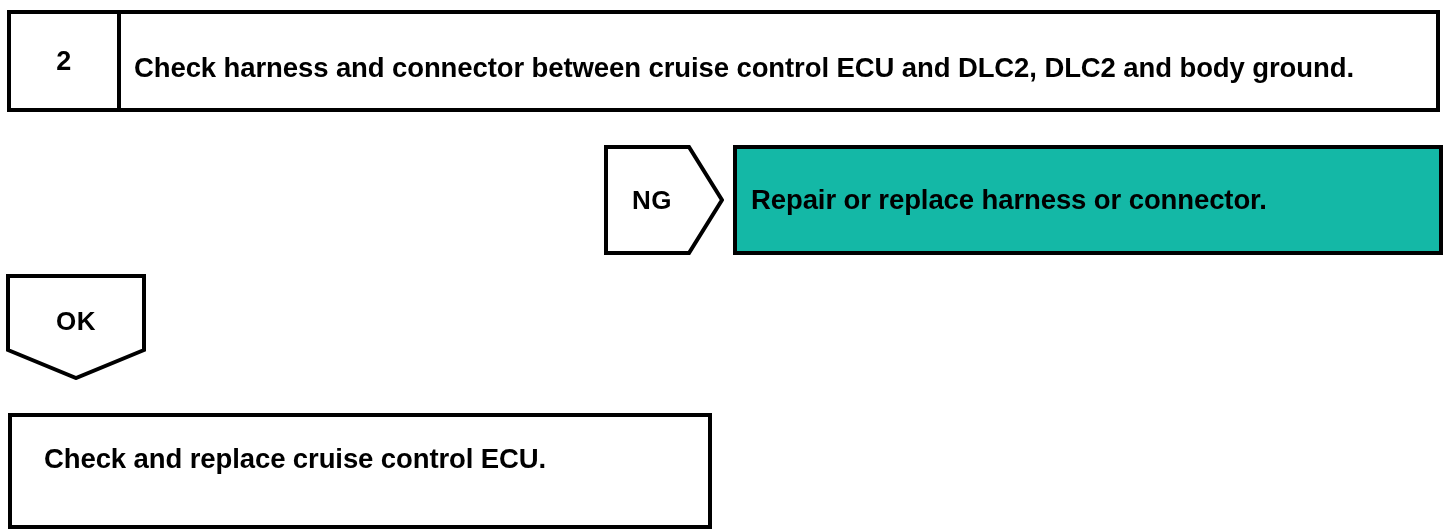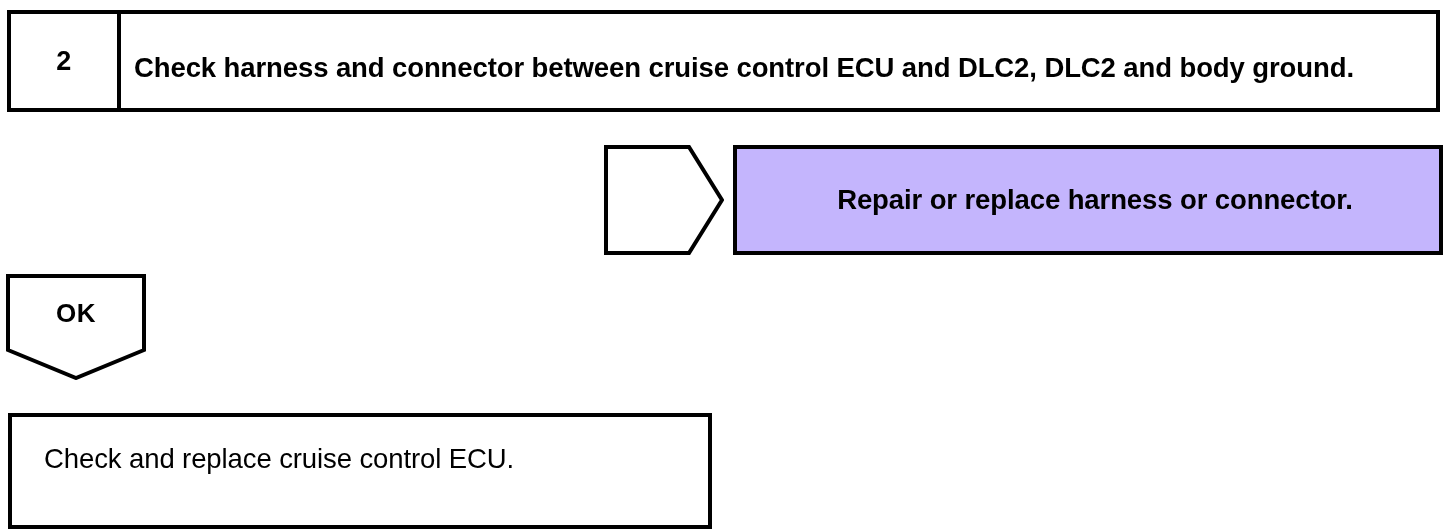--- a/index.html
+++ b/index.html
@@ -90,25 +90,24 @@
 
   
   .repair-box {
     position: absolute;
     left: 733px;
     top: 145px;
     width: 710px;
     height: 110px;
     border: 4px solid #000;
     box-sizing: border-box;
-    background: #c4b5fd;
+    background: #14b8a6;
     display: flex;
     align-items: center;
     padding-left: 14px;
-    justify-content: center;
   }
   .repair-box span {
     font-size: 27.5px;
     font-weight: bold;
     letter-spacing: -0.1px;
   }
 
   
   .ok-arrow {
     position: absolute;
@@ -119,21 +118,21 @@
   }
   .ok-arrow svg {
     position: absolute;
     left: 0;
     top: 0;
     display: block;
   }
   .ok-label {
     position: absolute;
     left: 0;
-    top: 0;
+    top: 8px;
     width: 140px;
     height: 78px;
     display: flex;
     align-items: center;
     justify-content: center;
     font-size: 26px;
     font-weight: bold;
     letter-spacing: 0.5px;
   }
 
@@ -146,21 +145,21 @@
     height: 116px;
     border: 4px solid #000;
     box-sizing: border-box;
     background: #fff;
     display: flex;
     align-items: flex-start;
     padding: 26px 10px 0 32px;
   }
   .final-box span {
     font-size: 27.5px;
-    font-weight: normal;
+    font-weight: bold;
     letter-spacing: -0.1px;
   }
 </style>
 </head>
 <body>
 
 <div id="canvas">
 
   <div class="step-row">
     <div class="step-number-cell">
@@ -168,20 +167,21 @@
     </div>
     <div class="step-desc-cell">
       <span>Check harness and connector between cruise control ECU and DLC2, DLC2 and body ground.</span>
     </div>
   </div>
 
   <div class="ng-arrow">
     <svg width="120" height="110" viewBox="0 0 120 110">
       <polygon points="2,2 85,2 118,55 85,108 2,108" fill="#ffffff" stroke="#000000" stroke-width="4" stroke-linejoin="miter"></polygon>
     </svg>
+    <div class="ng-label">NG</div>
   </div>
 
   <div class="repair-box">
     <span>Repair or replace harness or connector.</span>
   </div>
 
   <div class="ok-arrow">
     <svg width="140" height="106" viewBox="0 0 140 106">
       <polygon points="2,2 138,2 138,76 70,104 2,76" fill="#ffffff" stroke="#000000" stroke-width="4" stroke-linejoin="miter"></polygon>
     </svg>

